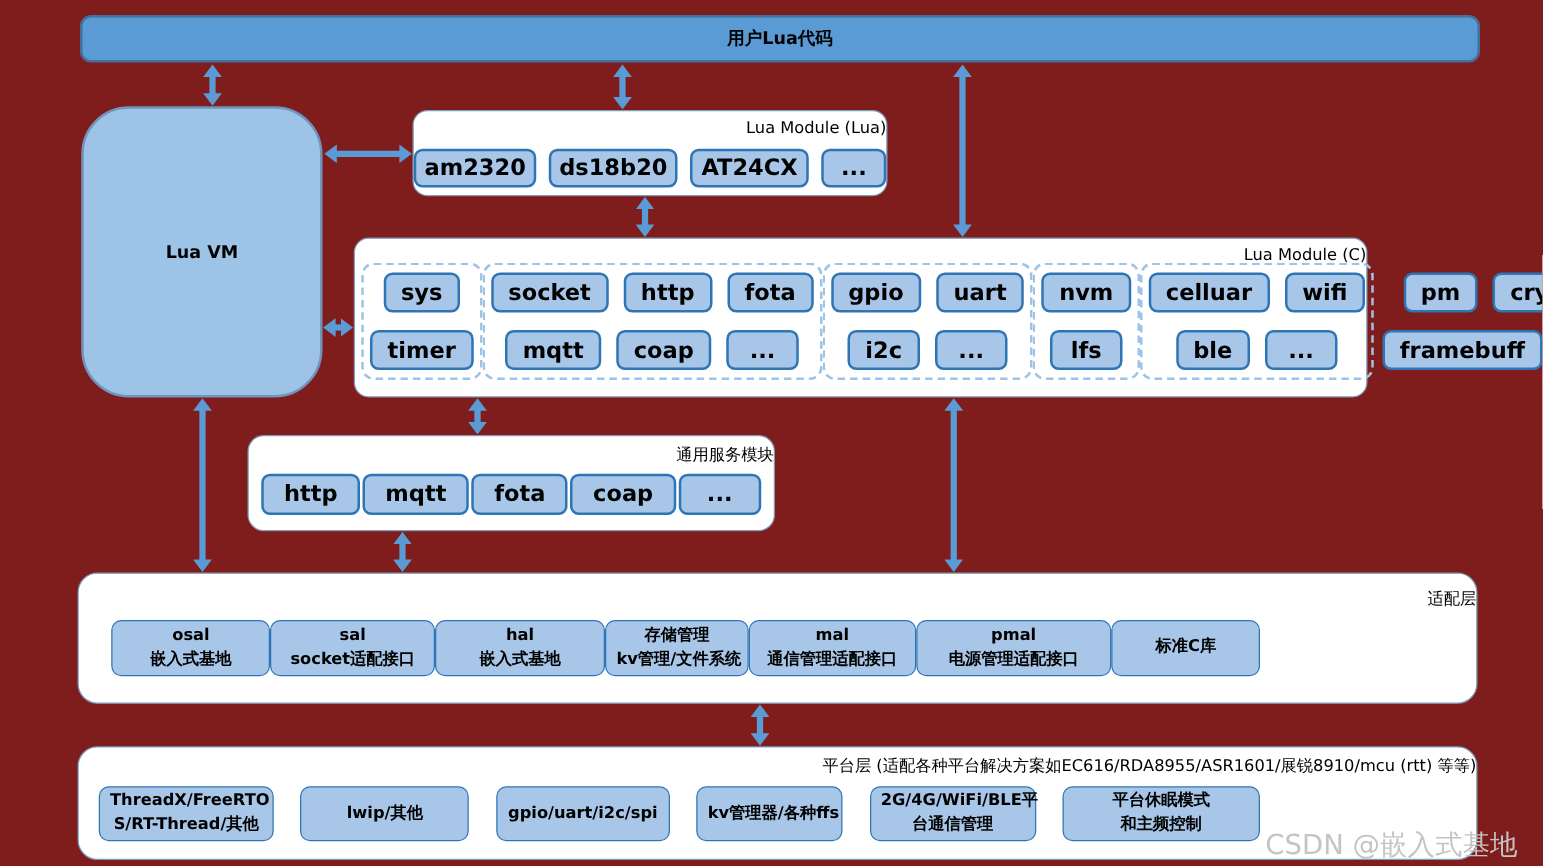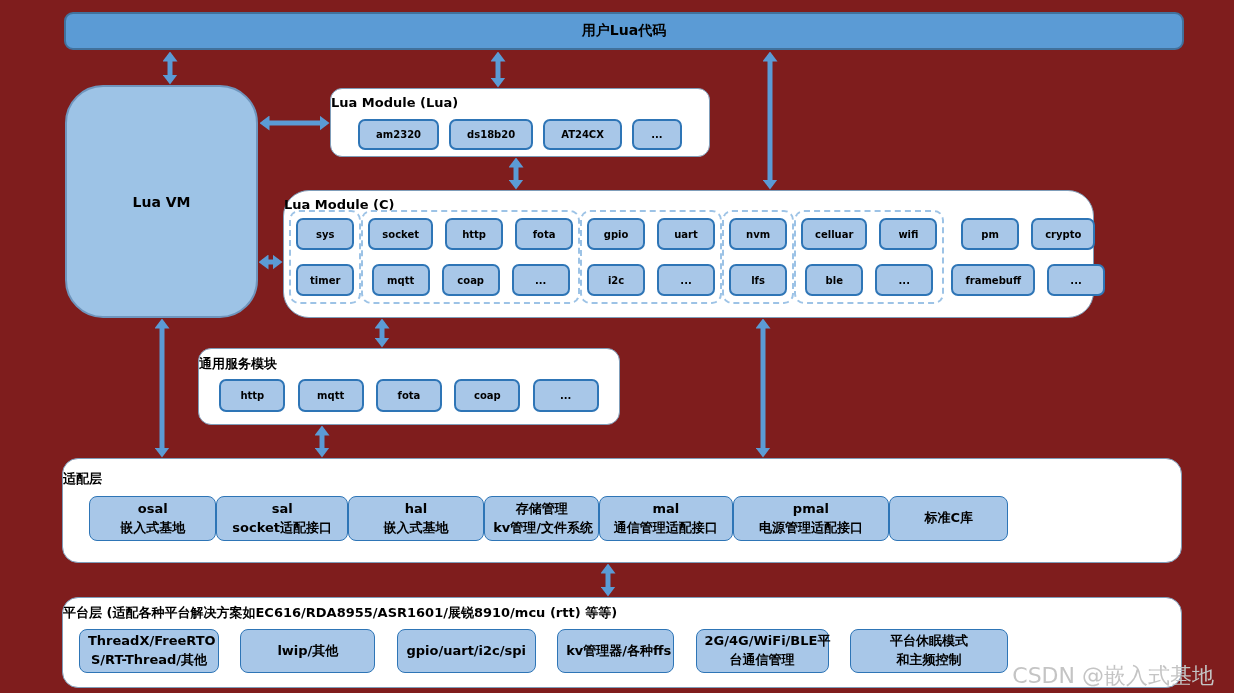--- a/index.html
+++ b/index.html
@@ -6,28 +6,28 @@
   .canvas{position:relative;width:1234px;height:693px;background:#7f1d1d;overflow:hidden;
           font-family:"DejaVu Sans","Liberation Sans",sans-serif;color:#000;}
   .top-bar{position:absolute;left:64px;top:12px;width:1120px;height:38px;box-sizing:border-box;
            background:var(--bar-fill,#5b9bd5);border:2px solid var(--bar-border,#41719c);border-radius:9px;
            display:flex;align-items:center;justify-content:center;font-weight:bold;font-size:14px;}
   .lua-vm{position:absolute;left:65px;top:85px;width:193px;height:233px;box-sizing:border-box;
           background:var(--vm-fill,#9dc3e6);border:2px solid var(--vm-border,#6f95bd);border-radius:38px;
           display:flex;align-items:center;justify-content:center;font-weight:bold;font-size:14px;}
   .panel{position:absolute;background:#fff;border:1.5px solid var(--container-border,#7f9db9);
          border-radius:14px;box-sizing:border-box;}
-  .panel-title{text-align:left;font-weight:bold;font-size:13px;padding-top:6px;white-space:nowrap;}
+  .panel-title{text-align:right;font-weight:normal;font-size:13px;padding-top:6px;white-space:nowrap;}
   .module-lua{left:330px;top:88px;width:380px;height:69px;border-radius:12px;}
-  .module-c{left:283px;top:190px;width:811px;height:128px;border-radius:26px;}
+  .module-c{left:283px;top:190px;width:811px;height:128px;border-radius:12px;}
   .services{left:198px;top:348px;width:422px;height:77px;border-radius:13px;}
   .adapter{left:62px;top:458px;width:1120px;height:105px;border-radius:16px;}
   .platform{left:62px;top:597px;width:1120px;height:91px;border-radius:16px;}
   .chip{background:var(--chip-fill,#a8c7e8);border:2px solid var(--chip-border,#2e75b6);border-radius:7px;
-        display:flex;align-items:center;justify-content:center;font-weight:bold;font-size:10px;
+        display:flex;align-items:center;justify-content:center;font-weight:bold;font-size:18px;
         box-sizing:border-box;white-space:nowrap;}
   .ml-row{position:absolute;left:0;top:30px;width:100%;display:flex;justify-content:center;gap:10px;}
   .ml-row .chip{height:31px;min-width:50px;padding:0 16px;}
   .groups{position:absolute;left:5px;top:19px;right:5px;display:flex;justify-content:space-between;align-items:flex-start;}
   .group{border:2px dashed transparent;border-radius:10px;padding:6px 5px;display:flex;flex-direction:column;gap:14px;}
   .group.dashed{border-color:var(--dashed-border,#9dc3e6);}
   .grow{display:flex;gap:12px;justify-content:center;text-align:right;}
   .grow .chip{height:32px;min-width:58px;padding:0 12px;}
   .svc-row{position:absolute;left:0;top:30px;width:100%;display:flex;justify-content:space-evenly;padding:0 8px;box-sizing:border-box;}
   .svc-row .chip{height:33px;min-width:66px;padding:0 16px;}

